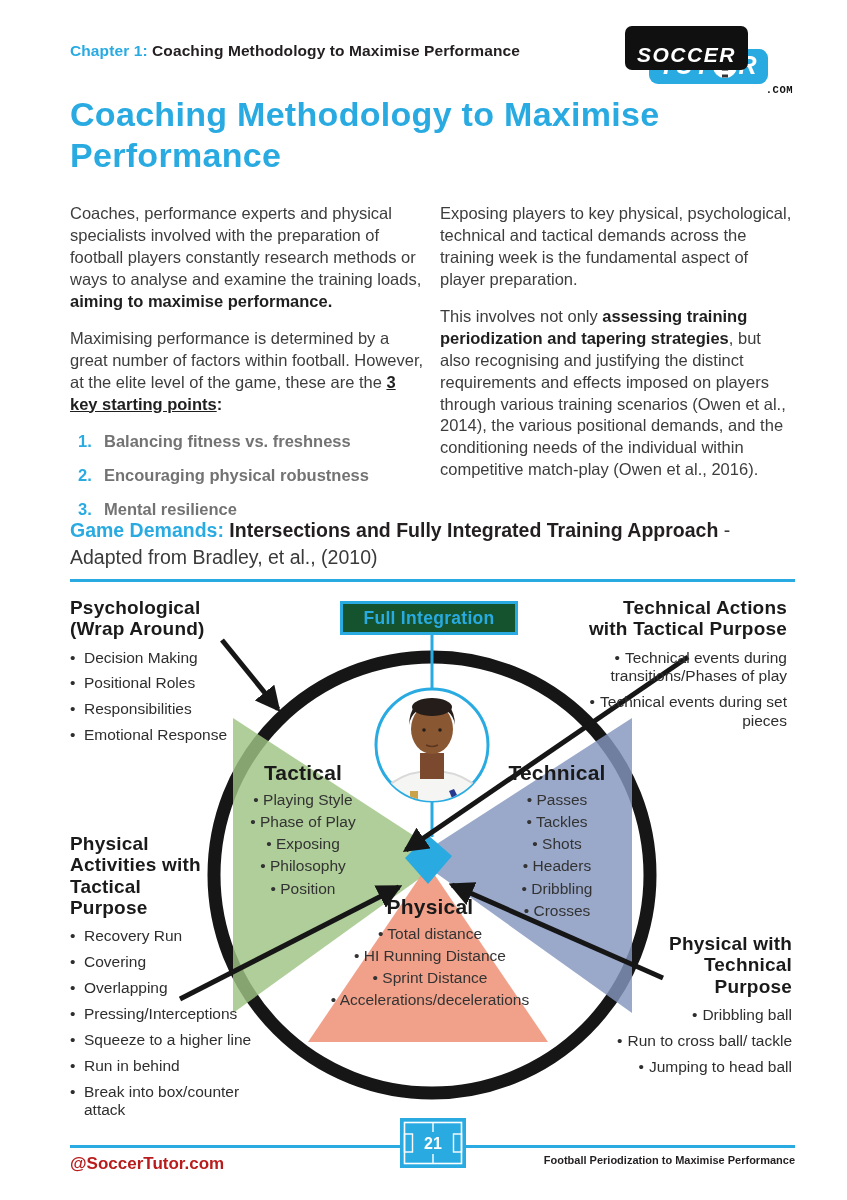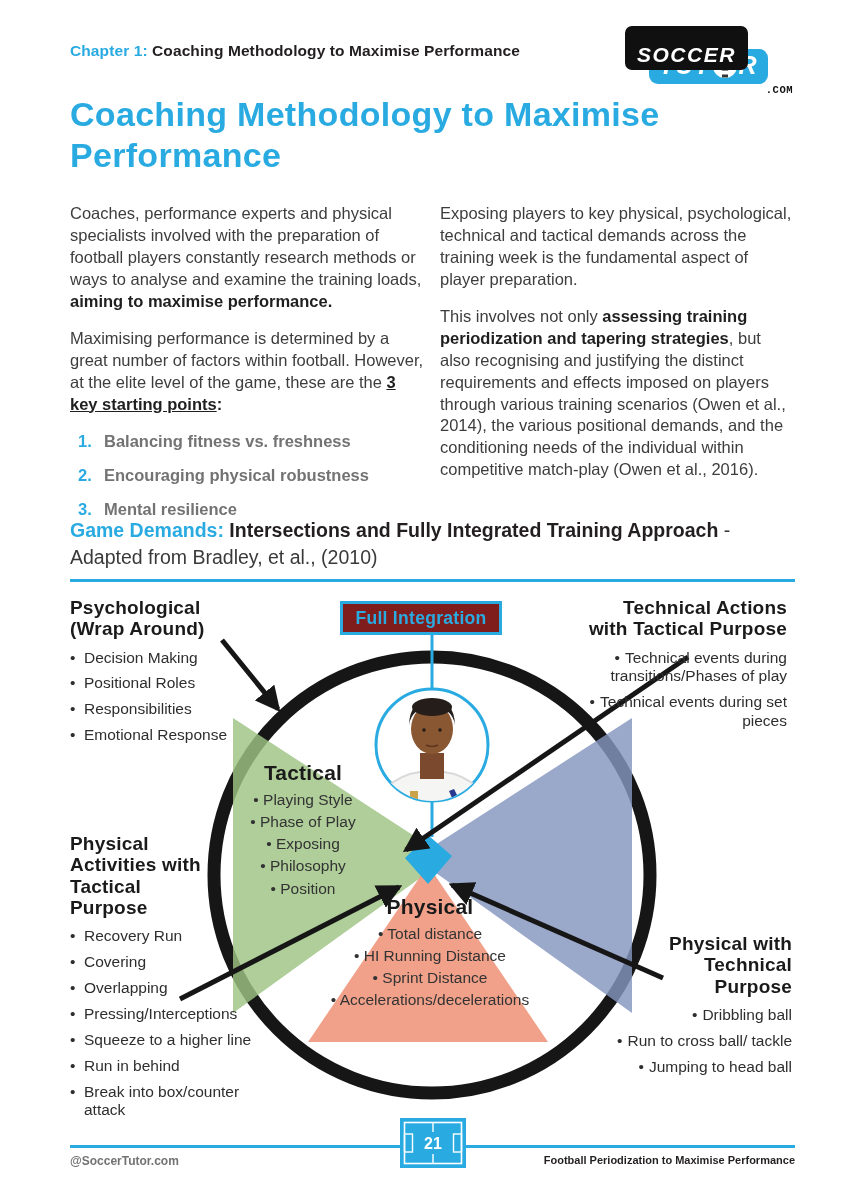--- a/index.html
+++ b/index.html
@@ -50,35 +50,35 @@
   .rt ul.dots li { padding-left:0; }
   .rt ul.dots li::before { margin-left:0; }
   .psych { left:70px; top:2px; width:215px; }
   .psych .lbl-title { width:165px; }
   .tech-act { right:60px; top:2px; width:225px; }
   .tech-act .lbl-title { width:200px; margin-left:auto; }
   .phys-act { left:70px; top:238px; width:198px; }
   .phys-act .lbl-title { width:135px; }
   .phys-tech { right:55px; top:338px; width:195px; }
   .phys-tech .lbl-title { width:130px; margin-left:auto; }
-  .fullint { position:absolute; left:340px; top:6px; width:162px; height:34px; box-sizing:border-box;
+  .fullint { position:absolute; left:340px; top:6px; width:178px; height:34px; box-sizing:border-box;
     border:3px solid #29ABE2; color:#29ABE2; font-weight:bold; font-size:17.5px; text-align:center;
-    line-height:28px; letter-spacing:0.3px; background:#7f1d1d; }
+    line-height:28px; letter-spacing:0.3px; background:#14532d; }
   .tri { position:absolute; text-align:center; }
   .tri-title { font-size:21px; font-weight:bold; color:#1a1a1a; letter-spacing:0.2px; }
   .tri ul { list-style:none; margin:5px 0 0 0; padding:0; font-size:15.5px; color:#333; line-height:1.3; }
   .tri li { margin:0 0 2px 0; }
   .tri li::before { content:"• "; }
   .tri-tactical { left:228px; top:166px; width:150px; }
   .tri-technical { left:492px; top:166px; width:130px; }
   .tri-physical { left:313px; top:300px; width:234px; }
   
   .footer { position:absolute; top:1118px; left:70px; right:52px; height:70px; }
   .footer .fline { position:absolute; top:27px; left:0; right:0; height:3px; background:#29ABE2; }
-  .footer .fleft { position:absolute; top:36px; left:0; font-weight:bold; font-size:12px; color:#737373; }
+  .footer .fleft { position:absolute; top:36px; left:0; font-weight:bold; font-size:17px; color:#b91c1c; }
   .footer .fright { position:absolute; top:36px; right:0; font-weight:bold; font-size:11px; color:#231F20; }
   .pitch-wrap { position:absolute; left:50%; transform:translateX(-50%); top:0; }
 </style>
 </head>
 <body>
 
 <div class="page">
 
   <div class="header">
     <div class="chapter">
@@ -213,20 +213,31 @@
     <div class="tri tri-tactical">
       <div class="tri-title">Tactical</div>
       <ul>
           <li>Playing Style</li>
           <li>Phase of Play</li>
           <li>Exposing</li>
           <li>Philosophy</li>
           <li>Position</li>
         </ul>
     </div>
+    <div class="tri tri-technical">
+      <div class="tri-title">Technical</div>
+      <ul>
+          <li>Passes</li>
+          <li>Tackles</li>
+          <li>Shots</li>
+          <li>Headers</li>
+          <li>Dribbling</li>
+          <li>Crosses</li>
+        </ul>
+    </div>
     <div class="tri tri-physical">
       <div class="tri-title">Physical</div>
       <ul>
           <li>Total distance</li>
           <li>HI Running Distance</li>
           <li>Sprint Distance</li>
           <li>Accelerations/decelerations</li>
         </ul>
     </div>
   </div>

